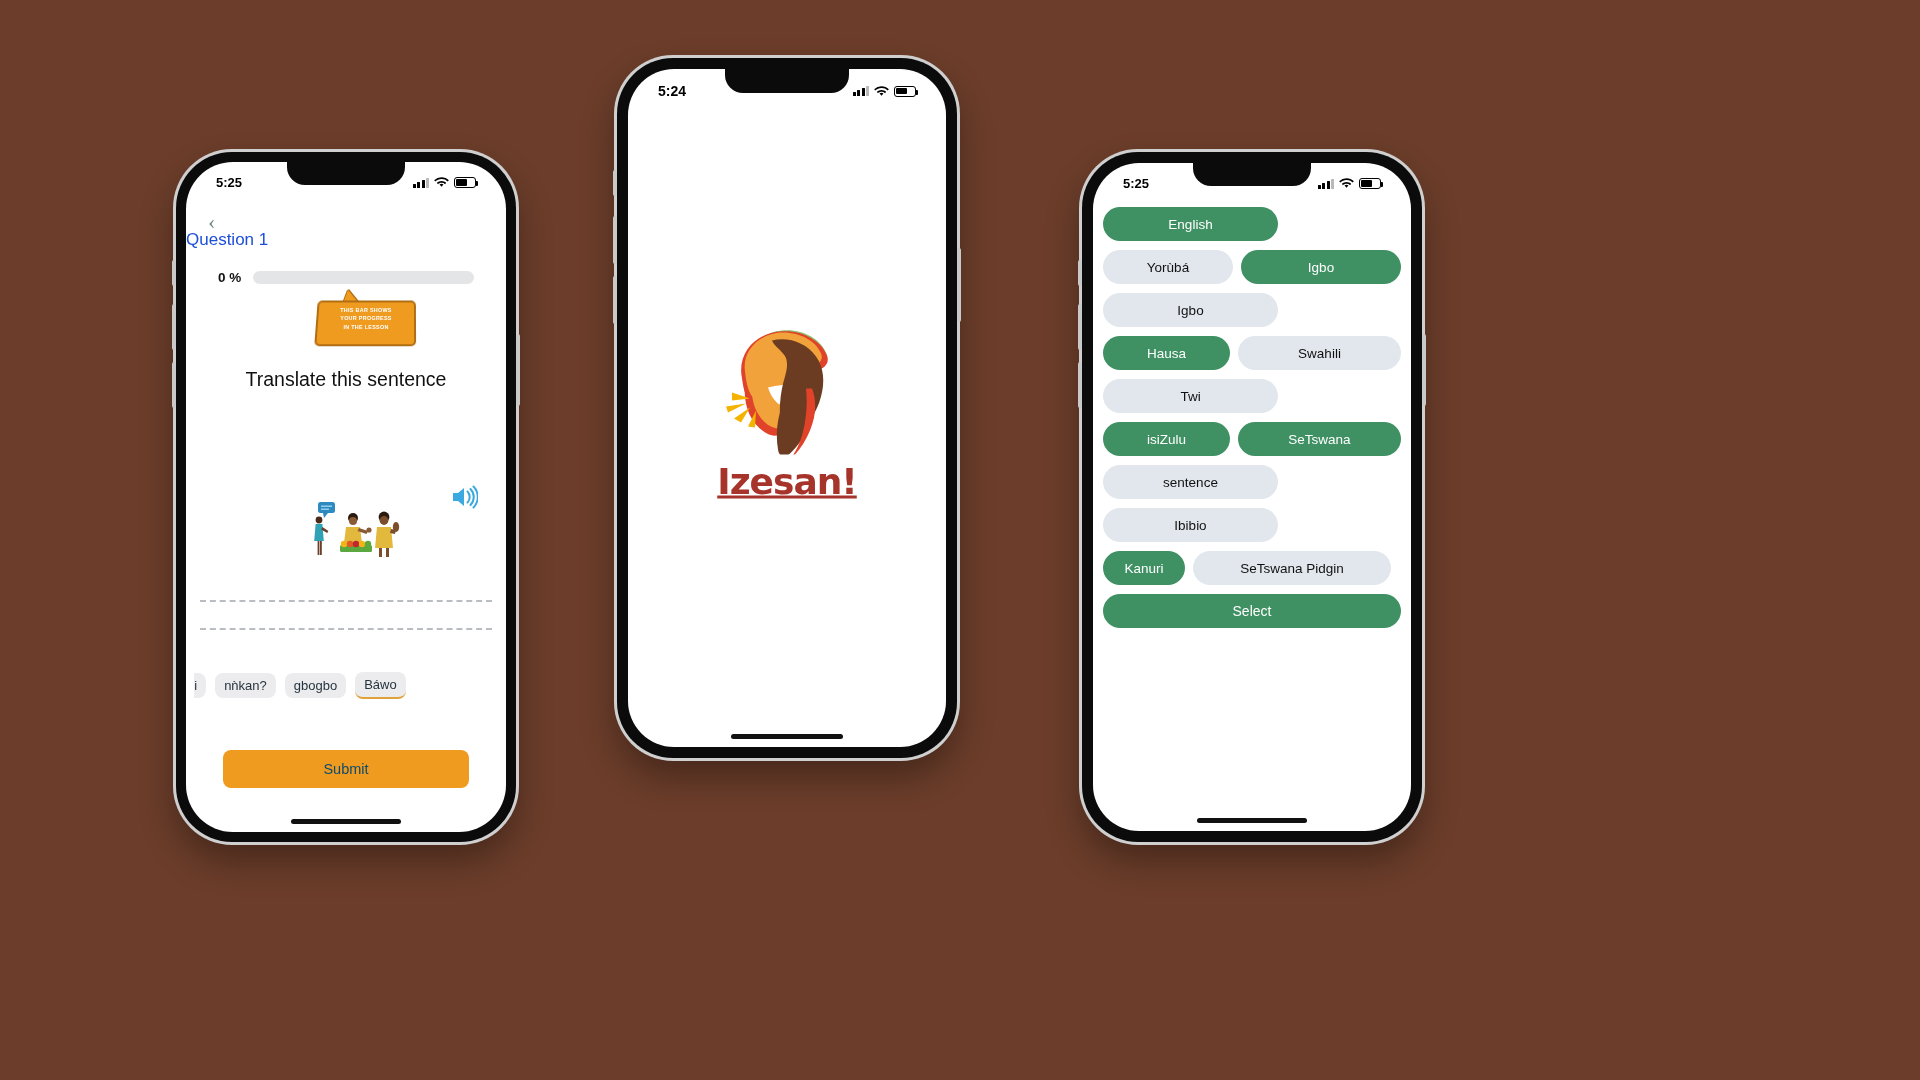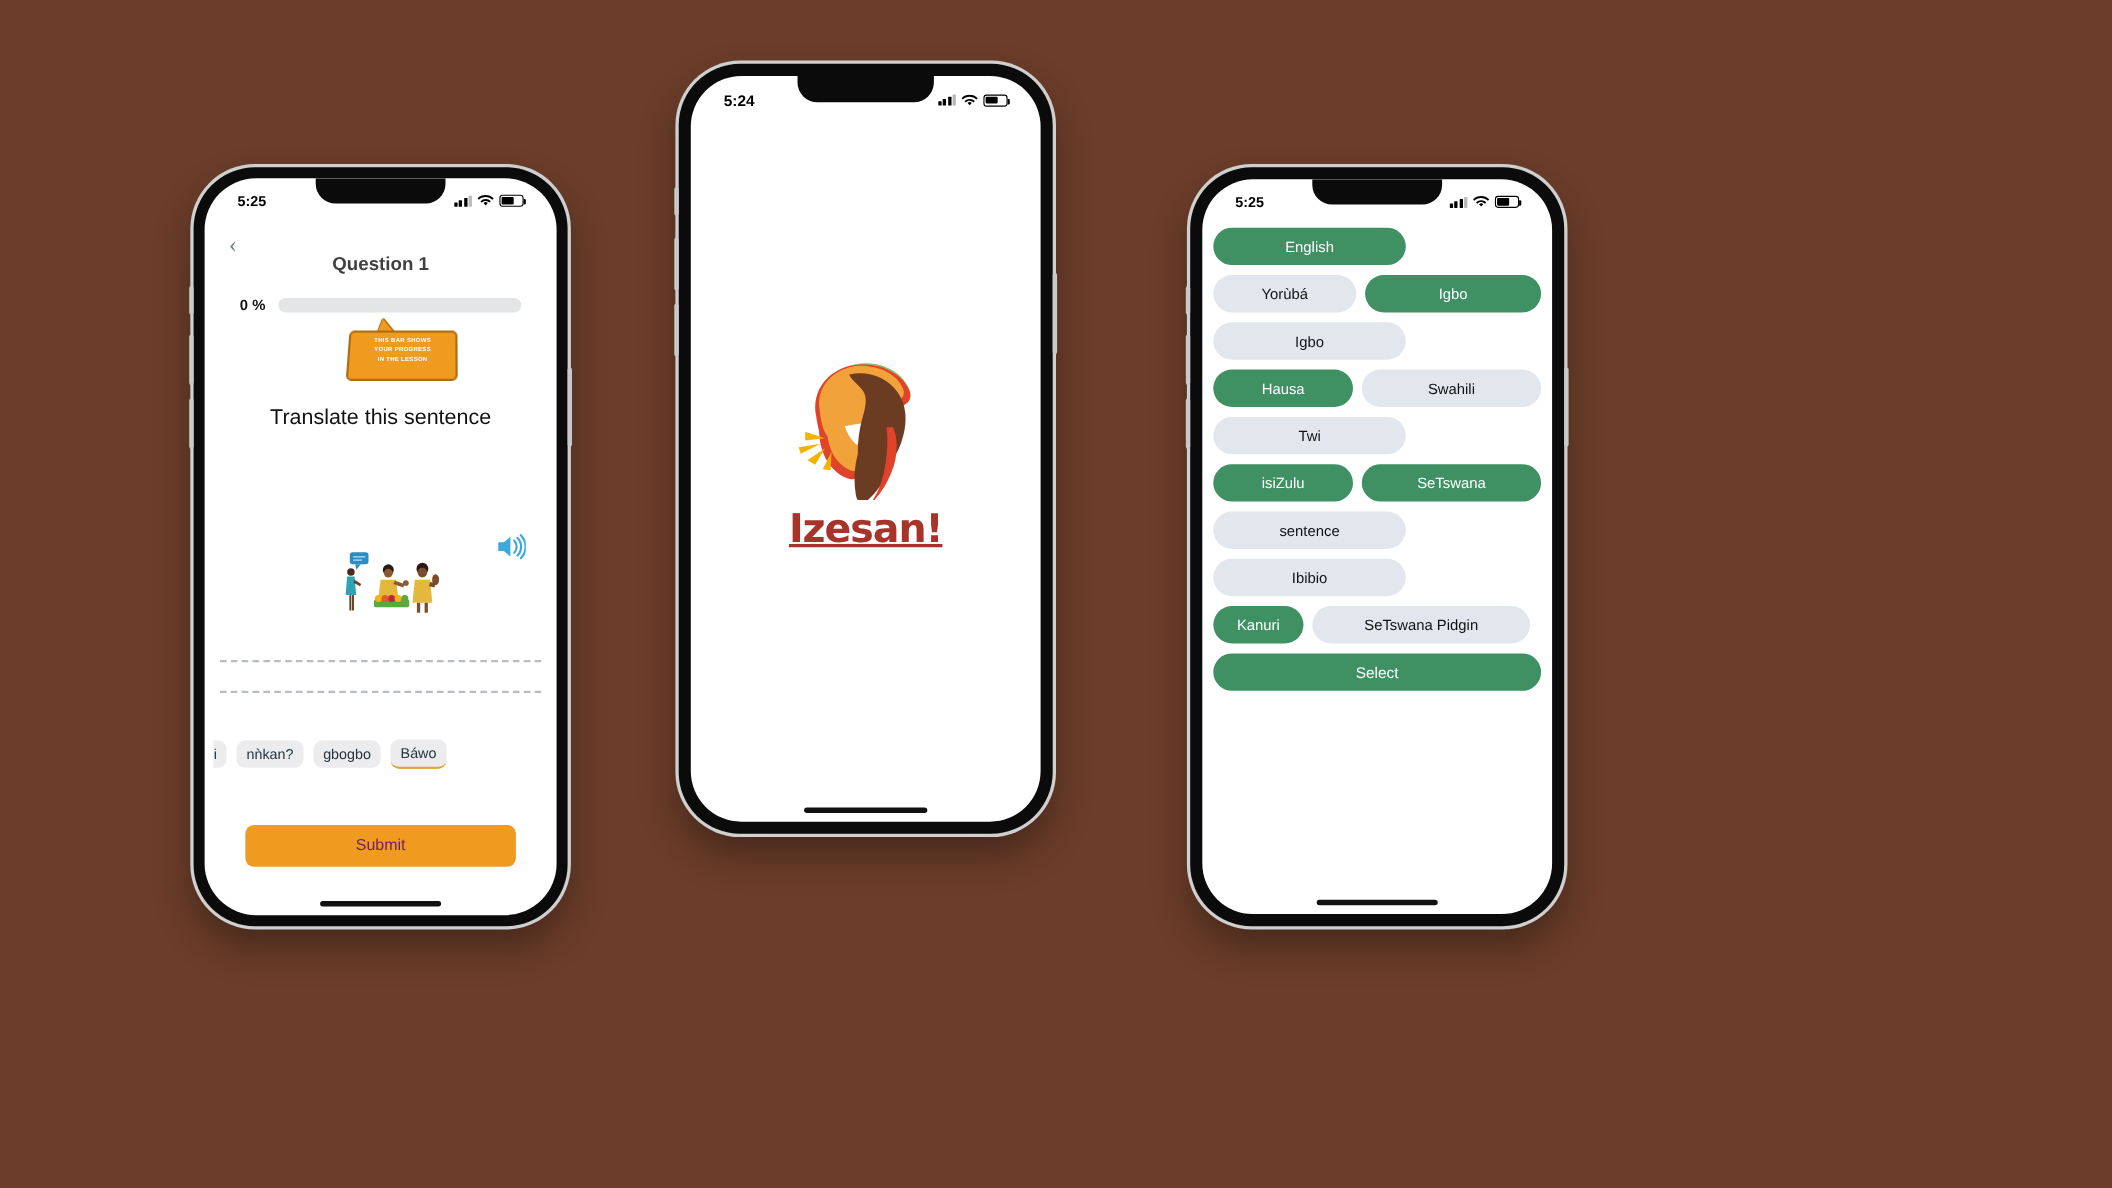--- a/index.html
+++ b/index.html
@@ -77,21 +77,21 @@
   .p1-body { position:absolute; inset:0; padding: 0 16px; }
   .back-chevron {
     position:absolute; left: 22px; top: 52px;
     width: 16px; height: 16px;
     color: #6d8a7c; font-size: 22px; line-height: 16px;
     font-family: "Liberation Serif", serif;
     cursor: pointer;
   }
   .q-title {
     position:absolute; top: 68px; left:0; right:0;
-    text-align:center; font-size: 17px; font-weight: 700; color:#404040;
+    text-align:left; font-size: 17px; font-weight: 400; color:#1d4ed8;
   }
   .prog-row {
     position:absolute; top: 108px; left: 50%; transform: translateX(-50%);
     display:flex; align-items:center; gap: 12px; width: 256px;
   }
   .prog-pct { font-size: 13.5px; font-weight: 700; color:#111; white-space:nowrap; }
   .prog-track { flex: 1; height: 13px; border-radius: 8px; background: #e3e5e7; overflow:hidden; }
   .prog-fill { height: 100%; width: 0%; background: #2e8b57; }
 
   .callout {
@@ -149,21 +149,21 @@
     background:#ececee; border-radius: 8px;
     padding: 5px 9px; font-size: 13px; color:#26343f; font-weight: 500;
     white-space:nowrap; cursor:pointer;
   }
   .chip.clipped { margin-left: -16px; }
   .chip.underlined { border-bottom: 2.5px solid #e0a33c; }
 
   .submit-btn {
     position:absolute; left: 37px; right: 37px; bottom: 44px;
     height: 38px; border-radius: 8px;
-    background: #ef9b1f; color:#701a75;
+    background: #ef9b1f; color:#0c4a6e;
     display:flex; align-items:center; justify-content:center;
     font-size: 14.5px; cursor:pointer; border: none;
     font-family: "Liberation Sans", sans-serif;
   }
 
   
   #phone2 { left: 617px; top: 58px; width: 340px; height: 700px; }
   #p2-notch { width: 124px; height: 24px; }
   #phone2 .statusbar { padding: 14px 30px 0 30px; font-size: 14px; }
   .logo-wrap {

